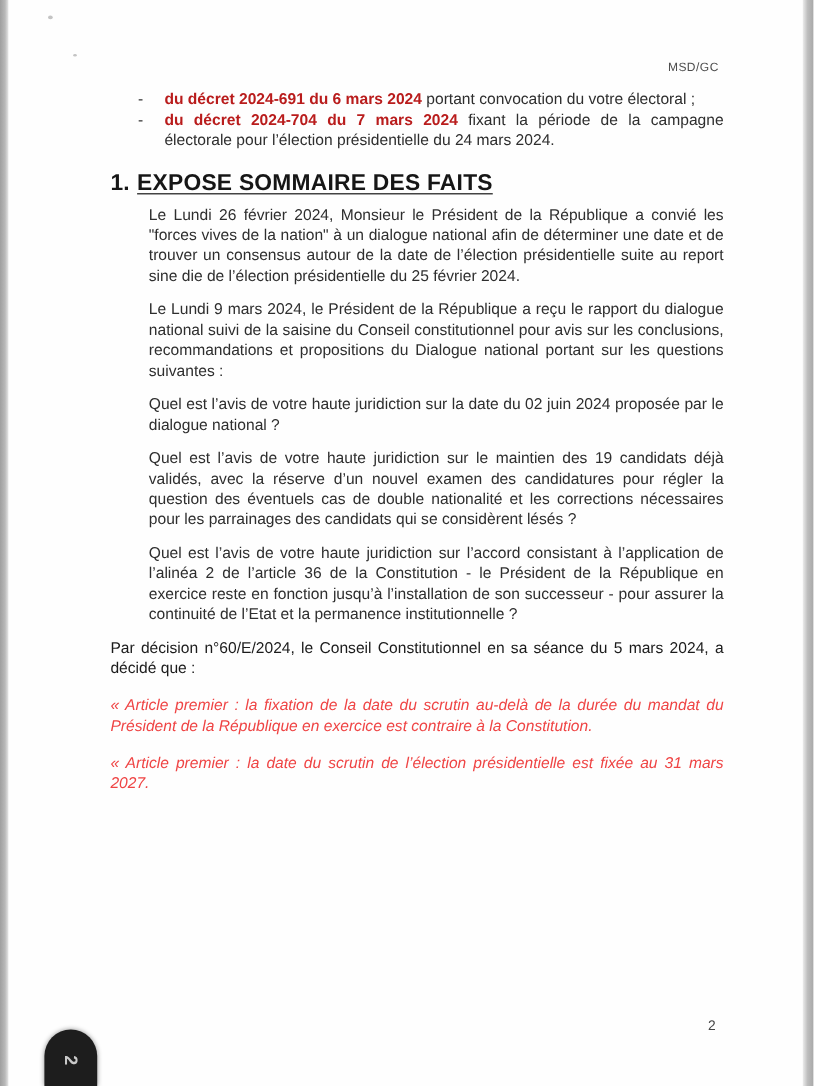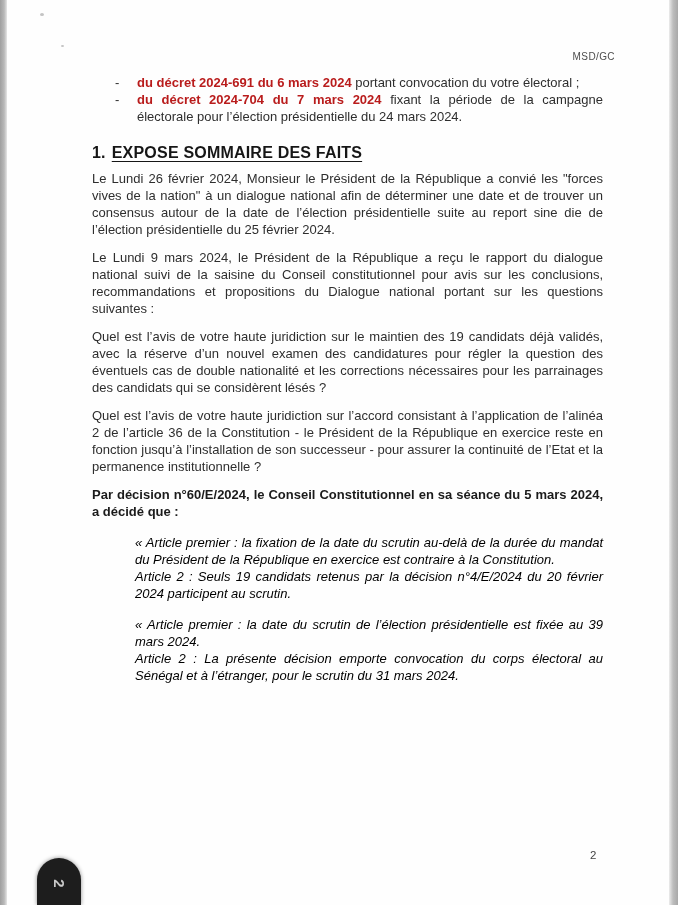--- a/index.html
+++ b/index.html
@@ -18,46 +18,46 @@
   .edge { position:absolute; top:0; height:100%; }
   .edge-left  { left:0; width:7px; background:linear-gradient(90deg,#9f9f9f 0%,#b9b9b9 60%,#e6e6e6 100%); }
   .edge-right { right:0; width:9px; background:linear-gradient(90deg,#ececec 0%,#bdbdbd 45%,#a8a8a8 100%); }
 
   
   .speck { position:absolute; background:#8a8a8a; border-radius:50%; opacity:.5; }
   .speck.s1 { left:40px; top:13px; width:4px; height:3px; }
   .speck.s2 { left:61px; top:45px; width:3px; height:2px; }
 
   .ref {
-    position:absolute; top:51px; right:63px;
+    position:absolute; top:51px; right:79px;
     font-size:10px; color:#4d4d4d; letter-spacing:.4px;
   }
 
   .content {
     position:absolute; left:92px; top:74px; width:511px;
     font-size:13px; line-height:17px; text-align:justify;
   }
   .content > * { margin:0 0 11px 0; }
 
   ul.decree-list { list-style:none; padding-left:23px; margin-bottom:0; }
   ul.decree-list li { position:relative; padding-left:22px; text-align:justify; }
   ul.decree-list .marker { position:absolute; left:0; top:0; }
   .b { font-weight:bold; color:#b91c1c; }
 
   h2.heading {
     margin:19px 0 9px 0;
-    font-size:16px; font-weight:bold; color:#161616;
+    font-size:19px; font-weight:bold; color:#161616;
     text-align:left; letter-spacing:.2px;
   }
   h2.heading .htitle { text-decoration:underline; text-underline-offset:3px; }
   h2.heading .hnum { margin-right:6px; }
 
-  p.para { color:#2e2e2e; }
-  p.bold-para { font-weight:bold; color:#1b1b1b; }
-  .quote { font-style:italic; color:#000000; margin-top:14px;margin-left:43px; }
+  p.para { color:#2e2e2e;margin-left:32px; }
+  p.bold-para { font-weight:normal; color:#1b1b1b; }
+  .quote { font-style:italic; color:#ef4444; margin-top:14px; }
   .quote div { text-align:justify; }
 
   .pagenum {
     position:absolute; left:590px; top:849px;
     font-size:11.5px; color:#444;
   }
 
   
   .tab {
     position:absolute; left:37px; top:858px;
@@ -95,36 +95,35 @@
   </ul>
 
   <h2 class="heading">
     <span class="hnum">1.</span><span class="htitle">EXPOSE SOMMAIRE DES FAITS</span>
   </h2>
 
   <p class="para">Le Lundi 26 février 2024, Monsieur le Président de la République a convié les "forces vives de la nation" à un dialogue national afin de déterminer une date et de trouver un consensus autour de la date de l’élection présidentielle suite au report sine die de l’élection présidentielle du 25 février 2024.</p>
 
   <p class="para">Le Lundi 9 mars 2024, le Président de la République a reçu le rapport du dialogue national suivi de la saisine du Conseil constitutionnel pour avis sur les conclusions, recommandations et propositions du Dialogue national portant sur les questions suivantes :</p>
 
+  <p class="para">Quel est l’avis de votre haute juridiction sur la date du 02 juin 2024 proposée par le dialogue national ?</p>
 
   <p class="para">Quel est l’avis de votre haute juridiction sur le maintien des 19 candidats déjà validés, avec la réserve d’un nouvel examen des candidatures pour régler la question des éventuels cas de double nationalité et les corrections nécessaires pour les parrainages des candidats qui se considèrent lésés ?</p>
 
   <p class="para">Quel est l’avis de votre haute juridiction sur l’accord consistant à l’application de l’alinéa 2 de l’article 36 de la Constitution - le Président de la République en exercice reste en fonction jusqu’à l’installation de son successeur - pour assurer la continuité de l’Etat et la permanence institutionnelle ?</p>
 
   <p class="bold-para">Par décision n°60/E/2024, le Conseil Constitutionnel en sa séance du 5 mars 2024, a décidé que :</p>
 
   <div class="quote">
     <div>« Article premier : la fixation de la date du scrutin au-delà de la durée du mandat du Président de la République en exercice est contraire à la Constitution.</div>
-    <div>Article 2 : Seuls 19 candidats retenus par la décision n°4/E/2024 du 20 février 2024 participent au scrutin.</div>
   </div>
 
 
   <div class="quote">
-    <div>« Article premier : la date du scrutin de l’élection présidentielle est fixée au 39 mars 2024.</div>
-    <div>Article 2 : La présente décision emporte convocation du corps électoral au Sénégal et à l’étranger, pour le scrutin du 31 mars 2024.</div>
+    <div>« Article premier : la date du scrutin de l’élection présidentielle est fixée au 31 mars 2027.</div>
   </div>
 
 </div>
 
 <div class="pagenum">2</div>
 
 <div class="tab">
   <span class="tab-label">2</span>
 </div>
 

